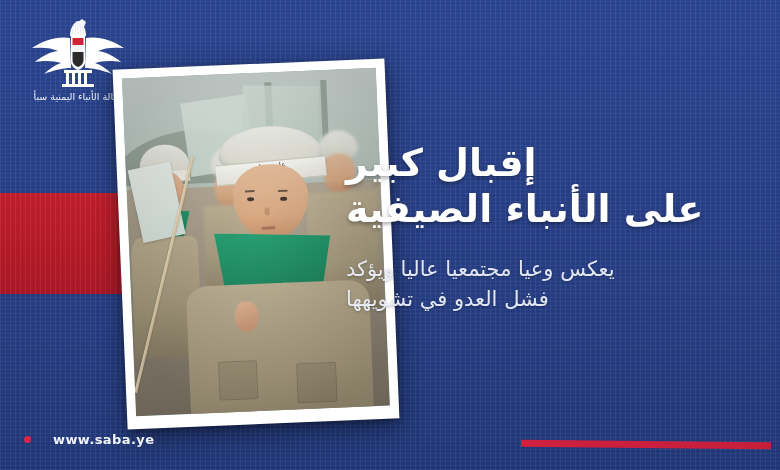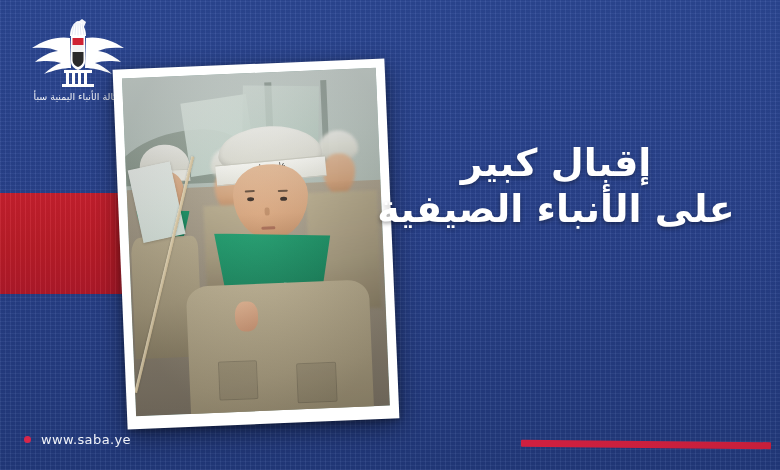--- a/index.html
+++ b/index.html
@@ -142,39 +142,39 @@
         transform-origin:top center;box-shadow:0 0 2px rgba(0,0,0,.25);}
   .flag{position:absolute;left:3%;top:26%;width:17%;height:22%;
         background:linear-gradient(160deg,#f2f6f2,#d9e6de);transform:rotate(-10deg);
         box-shadow:0 1px 3px rgba(0,0,0,.2);}
   .photo-soft{position:absolute;inset:0;
         background:radial-gradient(ellipse at 52% 44%, rgba(255,255,255,.05) 0%, rgba(0,0,0,.14) 78%);}
 
   
   #text-col{
     position:absolute;right:14px;top:140px;width:420px;
-    direction:rtl;text-align:center;
+    direction:rtl;text-align:left;
   }
   #headline{
     color:#ffffff;font-weight:bold;
     font-size:38px;line-height:1.22;letter-spacing:-.2px;
     text-shadow:0 2px 4px rgba(0,0,0,.35);
     margin:0;
   }
   #headline .l2{display:block;}
   #subhead{
     margin-top:22px;color:#e9edf7;font-size:21px;line-height:1.42;
     text-shadow:0 1px 3px rgba(0,0,0,.3);opacity:.97;
   }
   #subhead .s2{display:block;}
 
   
   #site-url{
     position:absolute;left:24px;top:432px;color:#f1f3f9;font-size:13px;
-    letter-spacing:.4px;display:flex;align-items:center;gap:10px;
+    letter-spacing:.4px;display:flex;align-items:center;gap:22px;font-weight:bold;
   }
   #url-dot{width:7px;height:7px;border-radius:50%;background:#d8264a;display:inline-block;}
   #bottom-rule{
     position:absolute;left:521px;top:441px;width:250px;height:7px;
     background:linear-gradient(90deg,#cf2040,#c71f3b);
     transform:rotate(.55deg);border-radius:1px;
   }
 </style>
 </head>
 <body>
@@ -274,20 +274,24 @@
 
       <div class="photo-soft"></div>
     </div>
   </div>
 
   <div id="text-col">
     <h1 id="headline">
       <span class="l1">إقبال كبير</span>
       <span class="l2">على الأنباء الصيفية</span>
     </h1>
+    <div id="subhead">
+      <span class="s1">يعكس وعيا مجتمعيا عاليا ويؤكد</span>
+      <span class="s2">فشل العدو في تشويهها</span>
+    </div>
   </div>
 
   <div id="site-url">
     <span id="url-dot"></span>
     <span>www.saba.ye</span>
   </div>
   <div id="bottom-rule"></div>
 
 </div>
 

